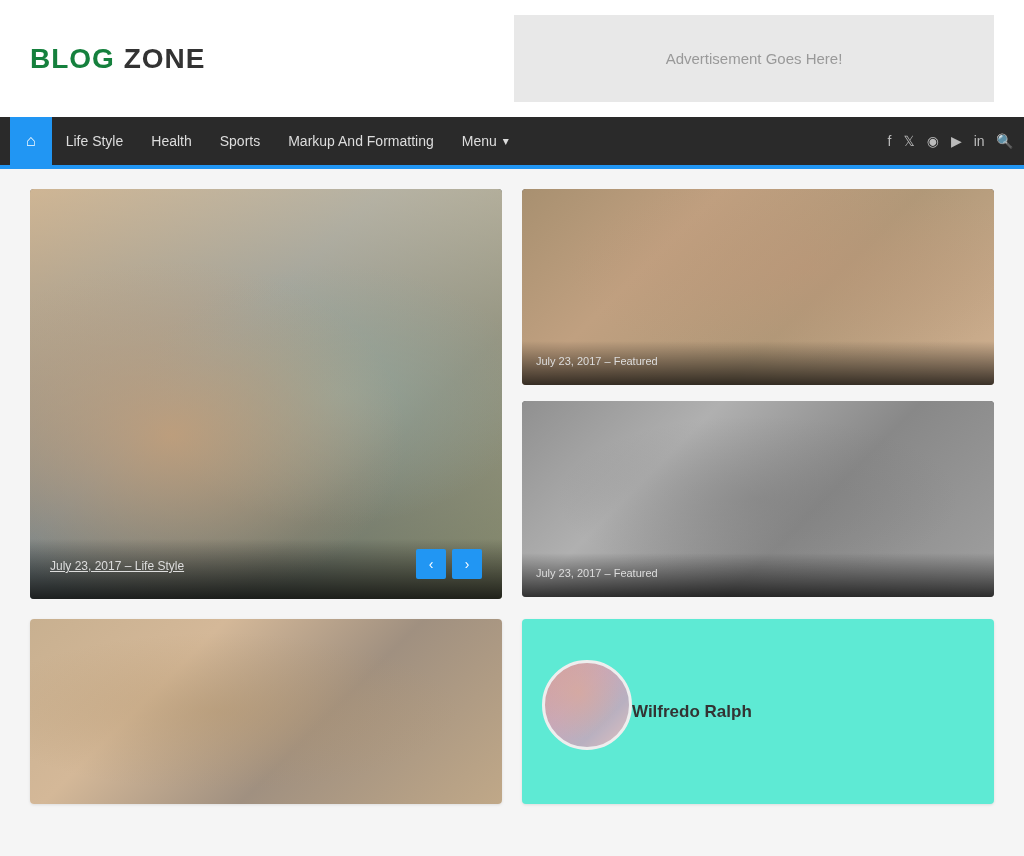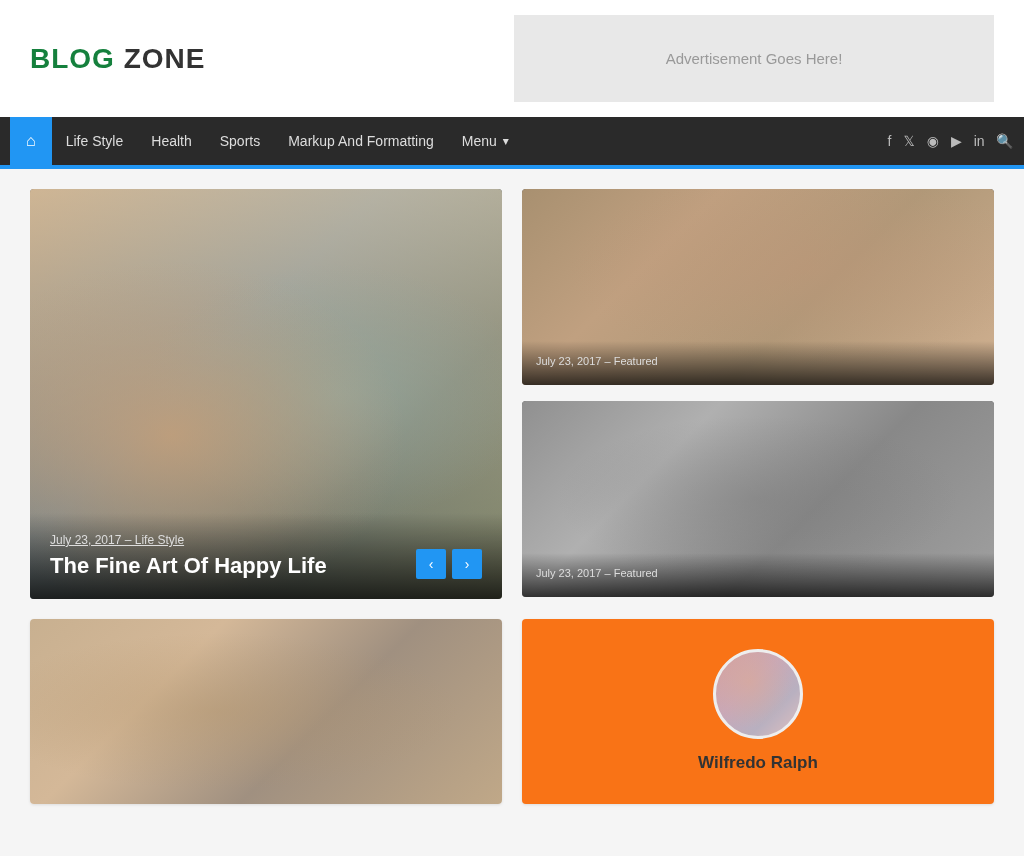--- a/index.html
+++ b/index.html
@@ -232,25 +232,25 @@
     }
     .bottom-card .img-placeholder::before {
       content: '';
       position: absolute;
       inset: 0;
       background: radial-gradient(ellipse at 40% 50%, rgba(180,150,110,0.5) 0%, transparent 60%);
     }
 
     
     .author-widget {
-      background: #f97316;
+      background: #5eead4;
       border-radius: 4px;
       padding: 30px 20px;
       display: flex;
-      flex-direction: column;
+      flex-direction: row;
       align-items: center;
       box-shadow: 0 1px 3px rgba(0,0,0,0.1);
     }
     .author-avatar {
       width: 90px;
       height: 90px;
       border-radius: 50%;
       overflow: hidden;
       background: linear-gradient(135deg, #d4a0a0 0%, #c8a8b8 40%, #b8b0c0 70%, #e0c0c0 100%);
       margin-bottom: 14px;
@@ -318,21 +318,20 @@
 <div class="blue-bar"></div>
 
 <div class="main">
 
   <div class="content-grid">
 
     <div class="featured-main">
       <div class="img-placeholder"></div>
       <div class="img-overlay">
         <div class="article-meta">July 23, 2017 – Life Style</div>
-        <div class="article-title">The Fine Art Of Happy Life</div>
       </div>
       <div class="slider-controls">
         <button class="slider-btn">
           <span>‹</span>
         </button>
         <button class="slider-btn">
           <span>›</span>
         </button>
       </div>
     </div>

